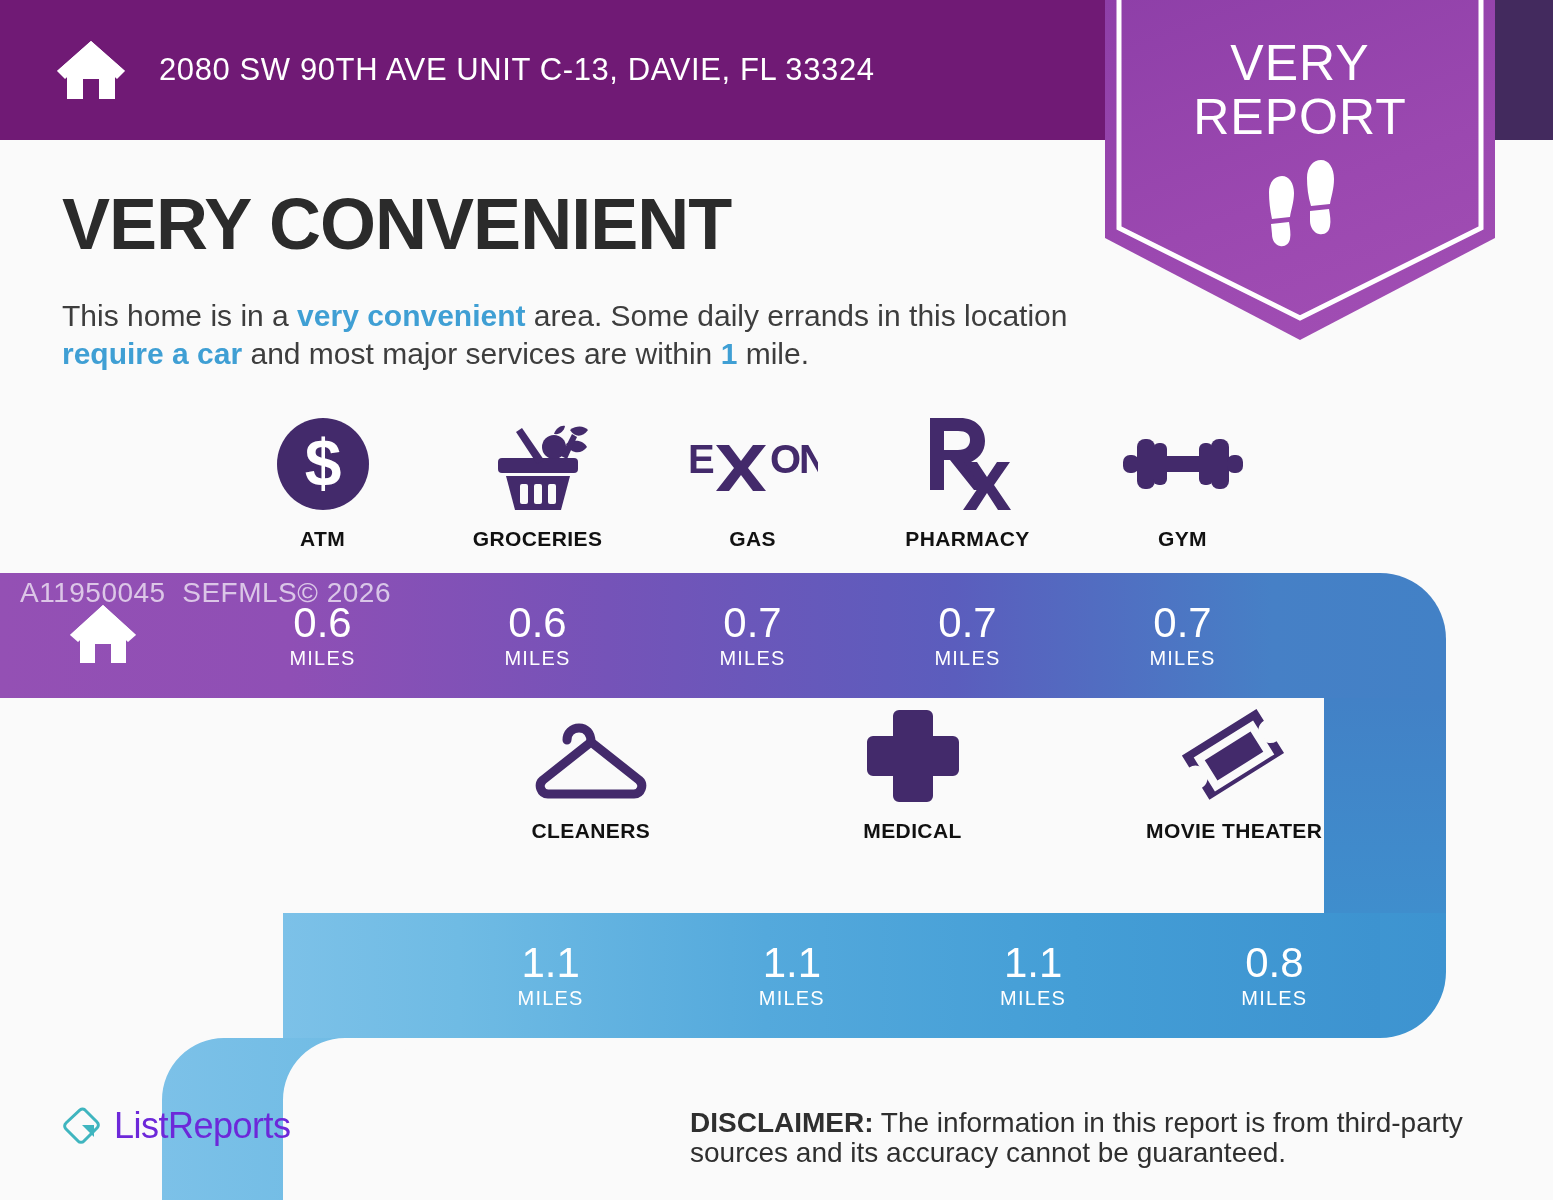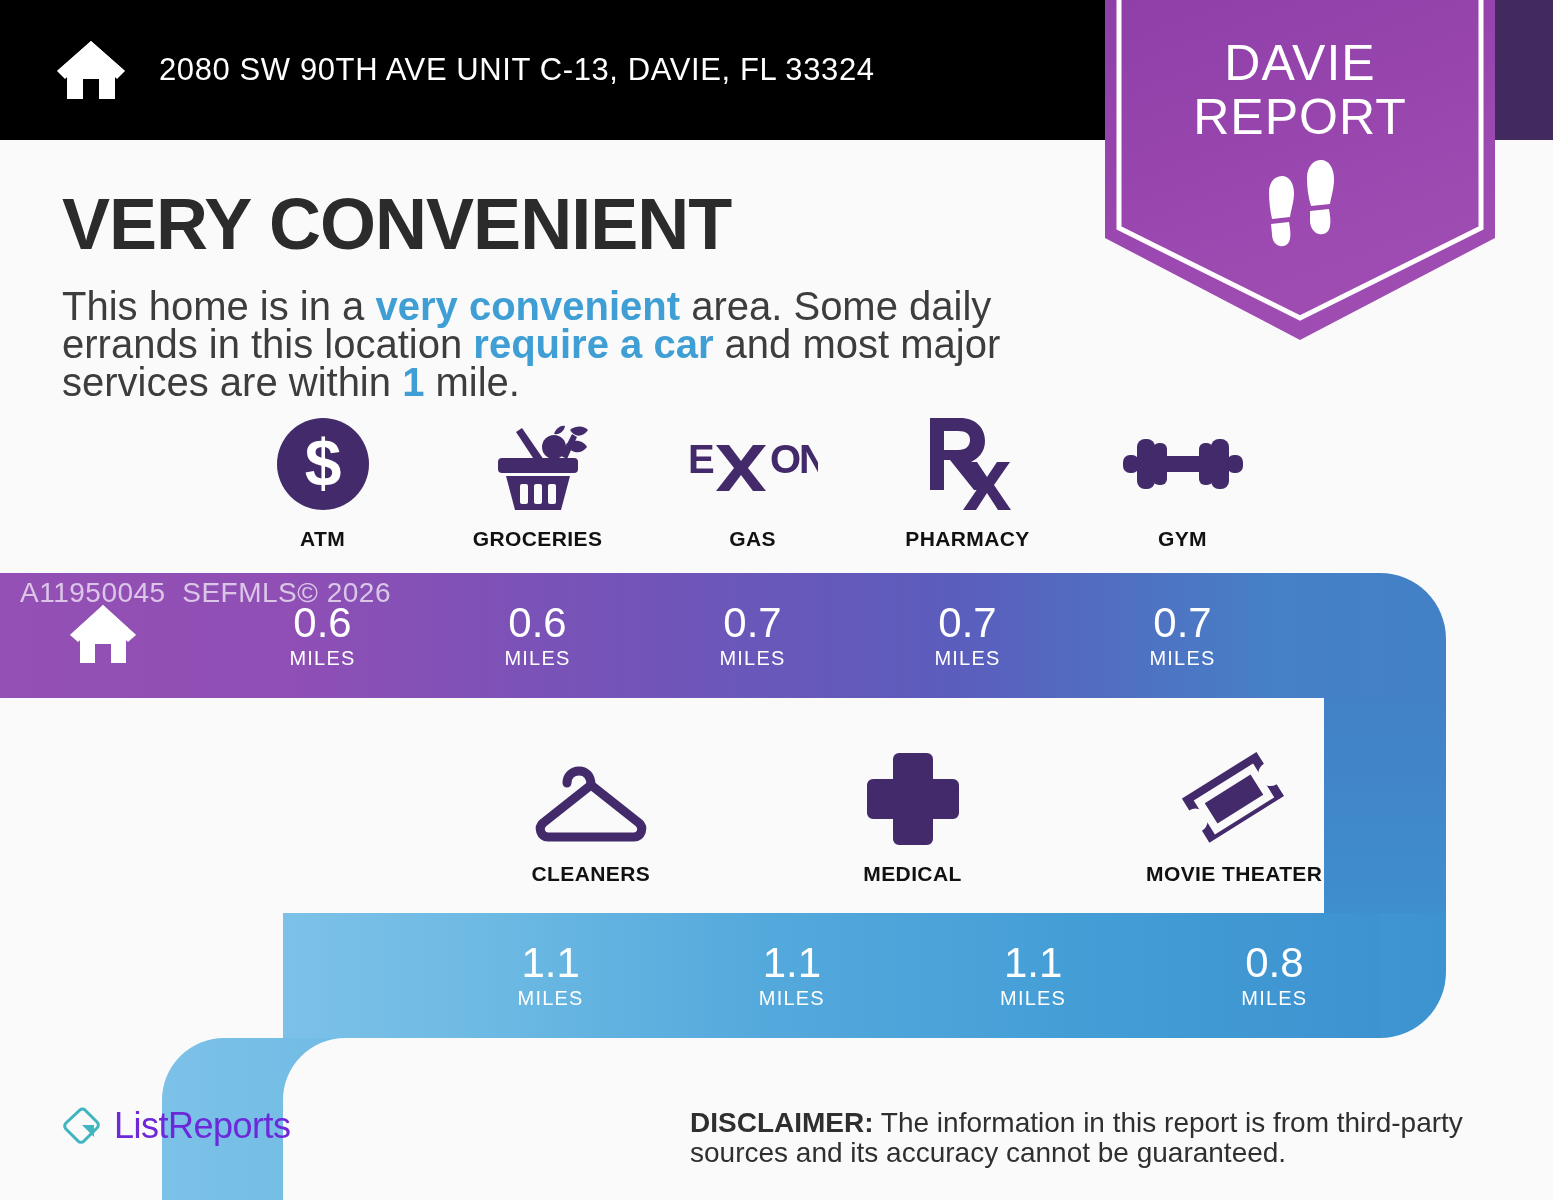--- a/index.html
+++ b/index.html
@@ -7,21 +7,21 @@
   body {
     background:#fafafa;
     font-family:"Liberation Sans", sans-serif;
     position:relative;
     overflow:hidden;
   }
 
   
   #header-bar{
     position:absolute; left:0; top:0; width:1105px; height:140px;
-    background:#000000; display:flex; align-items:center;
+    background:#701a75; display:flex; align-items:center;
   }
   #header-home-icon{ margin-left:55px; width:72px; height:62px; flex:none; }
   #header-address{
     margin-left:32px; color:#ffffff; font-size:31px; letter-spacing:.6px;
     font-weight:400; white-space:nowrap;
   }
 
   
   #area-report-badge{
     position:absolute; left:1105px; top:0; width:390px; height:340px;
@@ -46,31 +46,31 @@
     background:#432a5e;
   }
 
   
   #hero{ position:absolute; left:62px; top:185px; width:1040px; }
   #hero-title{
     font-size:72px; font-weight:bold; color:#2b2b2b; letter-spacing:-1px;
     line-height:78px;
   }
   #hero-desc{
-    margin-top:24px; font-size:40px; line-height:38px; color:#3d3d3d;
+    margin-top:34px; font-size:30px; line-height:38px; color:#3d3d3d;
   }
   #hero-desc b{ color:#3f9fd4; font-weight:bold; }
 
   
   #ribbon-layer{ position:absolute; left:0; top:0; width:1553px; height:1200px; }
 
   
   .icon-row{ position:absolute; display:flex; }
   #icon-row-1{ left:215px; top:415px; width:1075px; }
-  #icon-row-2{ left:430px; top:750px; width:965px; }
+  #icon-row-2{ left:430px; top:707px; width:965px; }
   .icon-cell{
     flex:1; display:flex; flex-direction:column; align-items:center;
     justify-content:flex-end;
   }
   .icon-glyph{ height:98px; display:flex; align-items:center; justify-content:center; }
   .icon-label{
     margin-top:14px; font-size:21px; font-weight:bold; color:#111;
     letter-spacing:.4px; white-space:nowrap;
   }
 
@@ -167,21 +167,21 @@
   </svg>
   <div id="header-address">2080 SW 90TH AVE UNIT C-13, DAVIE, FL 33324</div>
 </div>
 <div id="header-right-fill"></div>
 
 <div id="area-report-badge">
   <div class="pennant"></div>
   <svg class="outline-svg" viewBox="0 0 390 340" fill="none">
     <path d="M14,-10 V228 L195,318 L376,228 V-10" stroke="#ffffff" stroke-width="5" fill="none"></path>
   </svg>
-  <div id="badge-title">DAVIE
+  <div id="badge-title">VERY
 REPORT</div>
   <svg id="badge-footprints" viewBox="0 0 90 95">
     <g fill="#ffffff">
       <path d="M14 32 c0-10 6-16 13-16 s12 7 12 17 c0 9-3 17-4 24 l-18 2 c-2-9-3-18-3-27 Z"></path>
       <path d="M16 64 l18-2 c1 6 2 12 1 17 c-1 5-5 8-10 7 c-5-1-8-6-8-12 Z"></path>
       <path d="M52 18 c0-11 6-18 14-18 s13 8 13 19 c0 10-3 18-4 25 l-19 2 c-3-10-4-19-4-28 Z"></path>
       <path d="M55 51 l19-2 c1 6 2 12 1 17 c-1 6-5 9-11 8 c-5-1-9-7-9-13 Z"></path>
     </g>
   </svg>
 </div>

